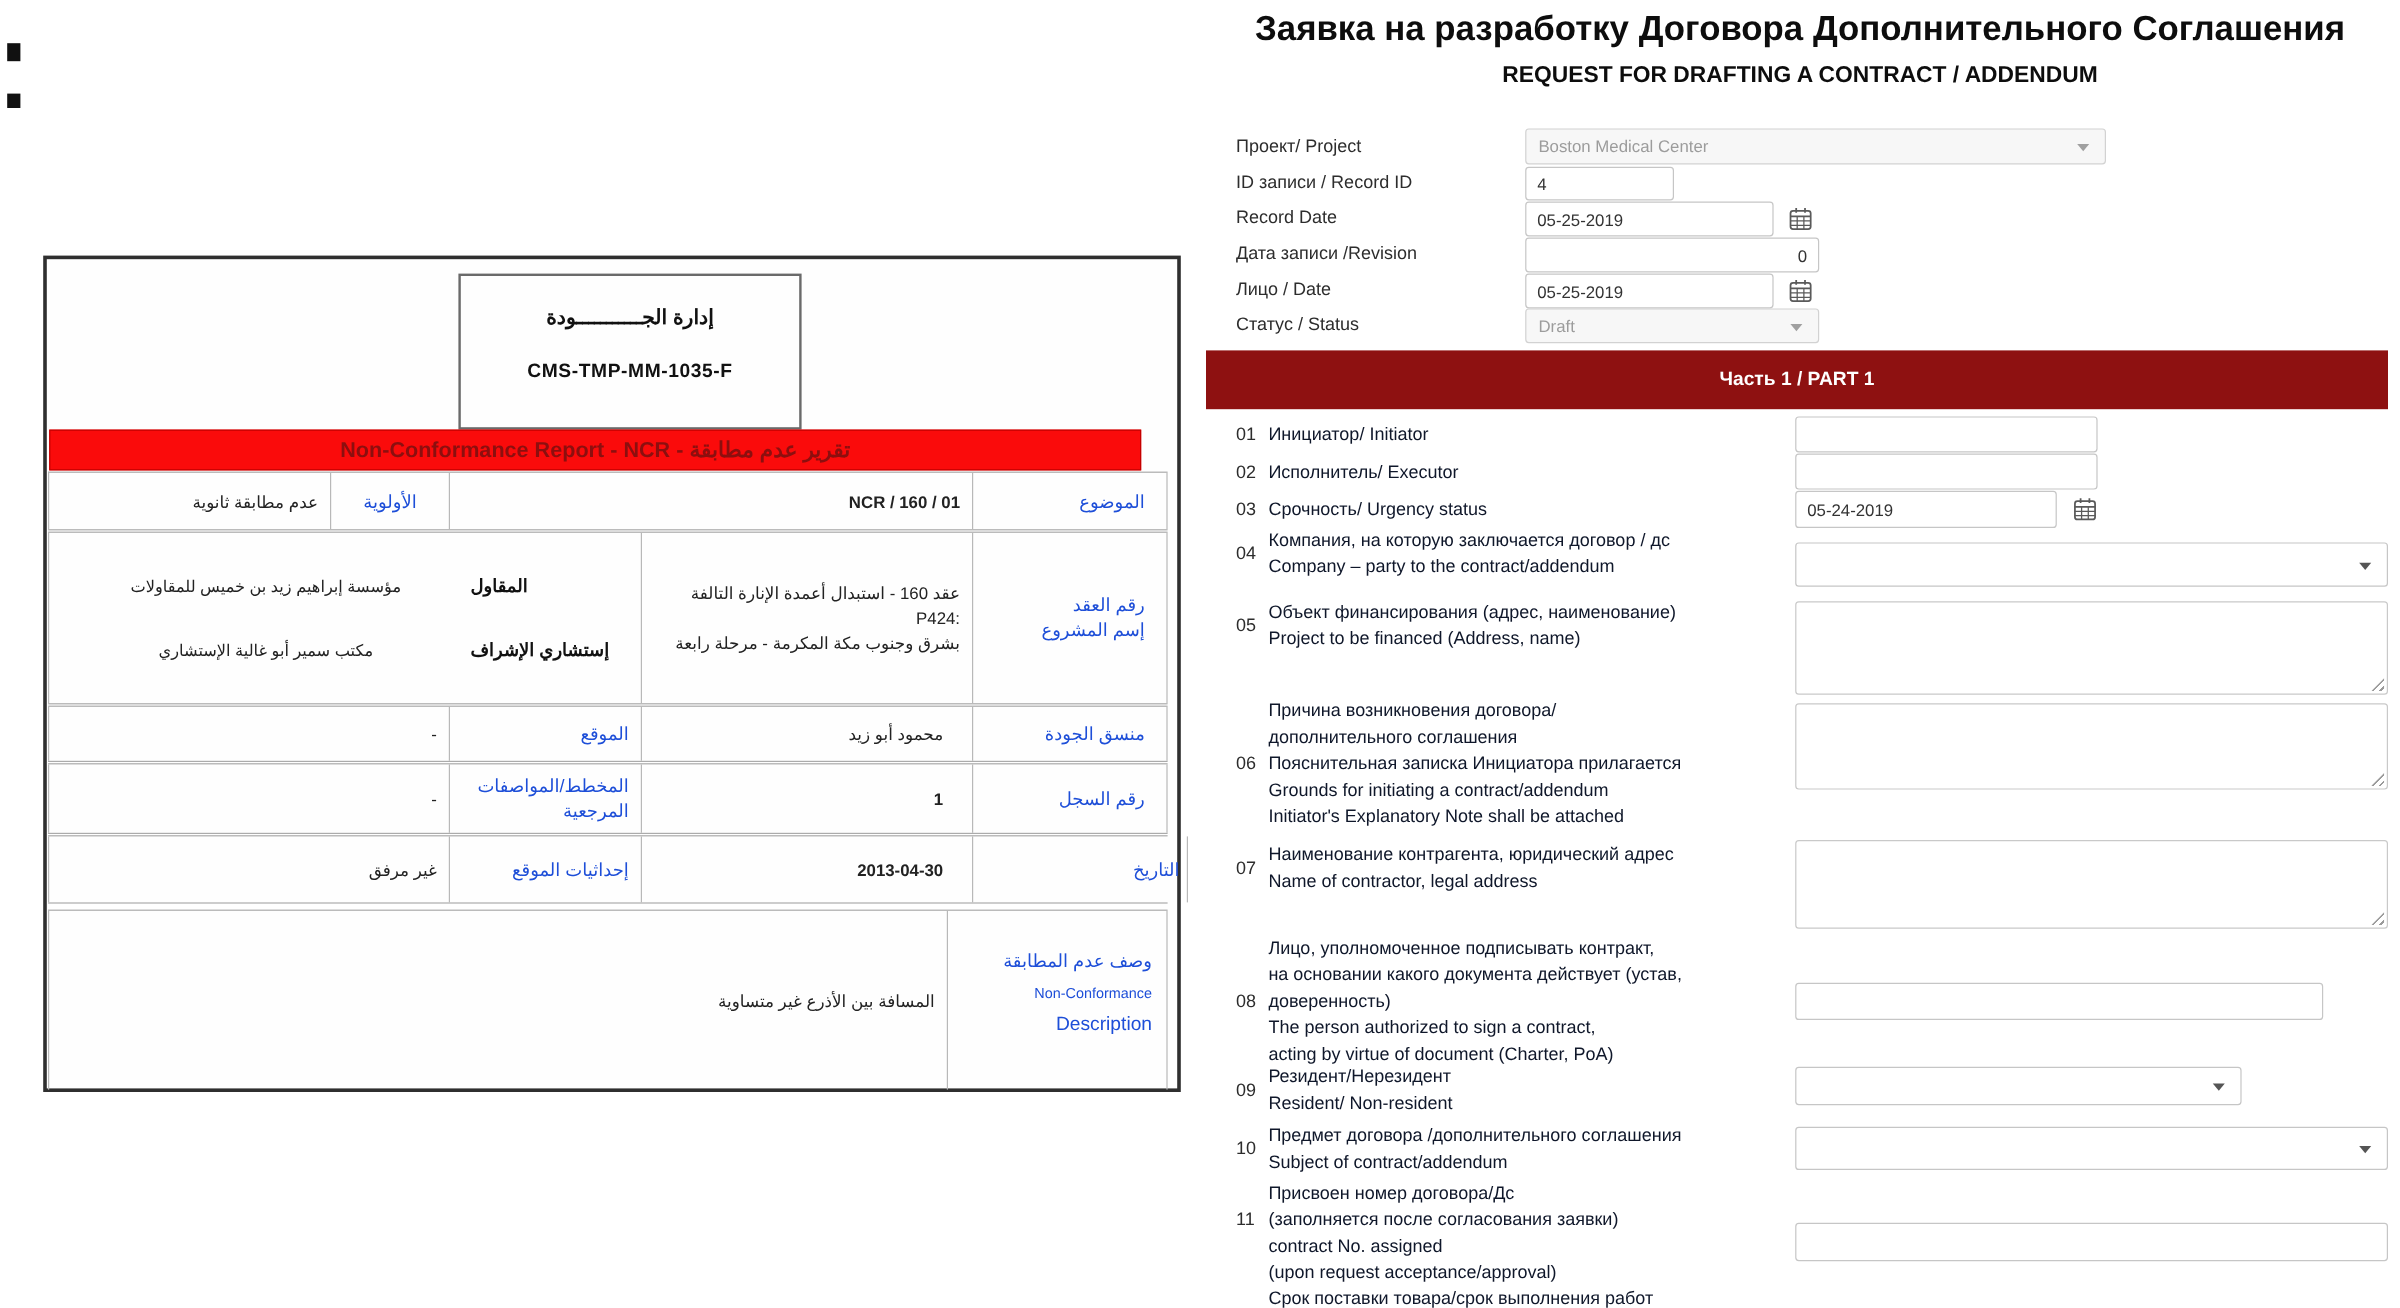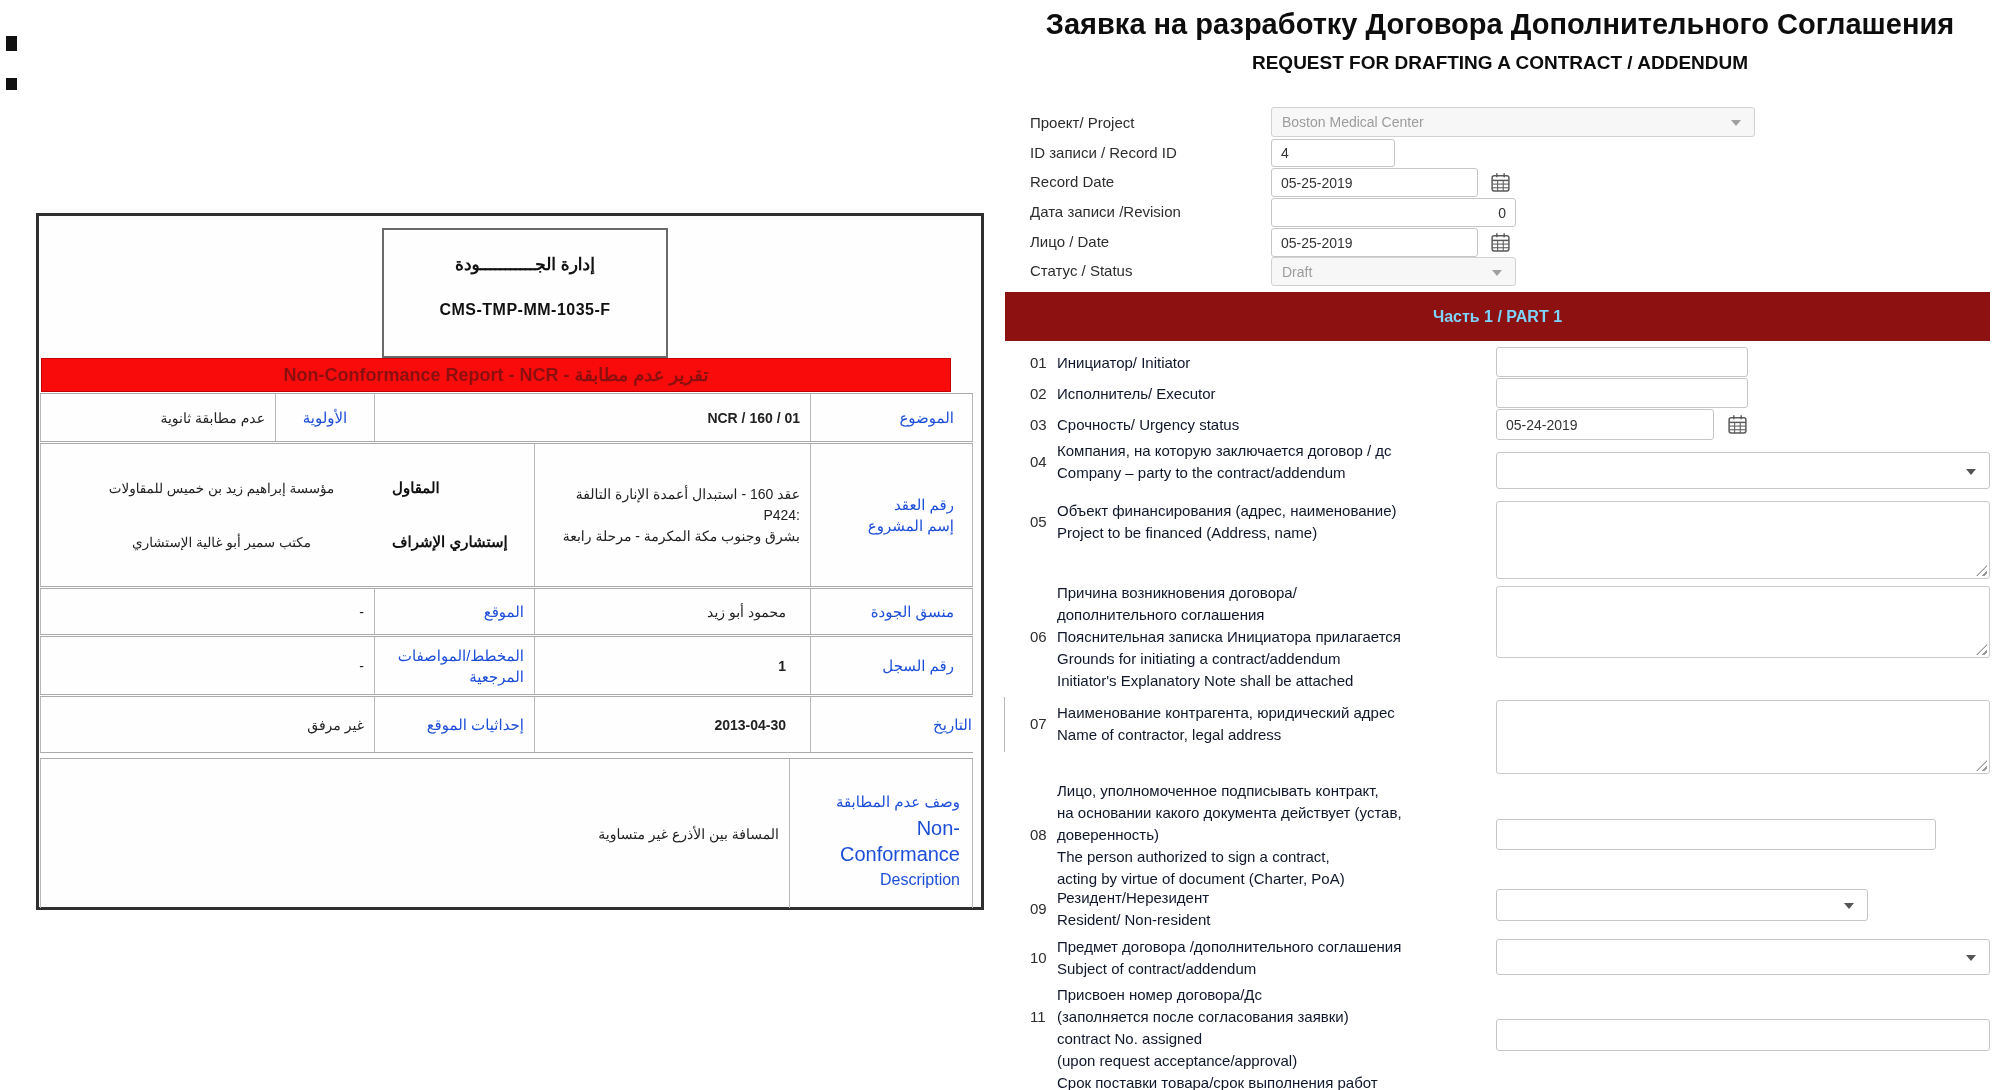--- a/index.html
+++ b/index.html
@@ -48,21 +48,21 @@
   .sel.disabled{background:#f7f7f7;color:#9c9c9c;border-color:#d2d2d2;}
   .caret{position:absolute;right:13px;top:50%;margin-top:-2px;width:0;height:0;
       border-left:5px solid transparent;border-right:5px solid transparent;border-top:6px solid #555;}
   .sel.disabled .caret{border-top-color:#a0a0a0;}
   .ta{position:absolute;box-sizing:border-box;border:1px solid #c9c9c9;border-radius:3px;
       background:#fff;resize:none;outline:none;}
   .grip{position:absolute;width:11px;height:11px;pointer-events:none;
       background:repeating-linear-gradient(135deg,transparent 0 3px,#9a9a9a 3px 4.5px);
       clip-path:polygon(100% 0,100% 100%,0 100%);}
   .part1{position:absolute;left:0;top:292px;width:985px;height:49px;background:#8e1111;
-      color:#7dd3fc;font-weight:bold;font-size:16px;display:flex;align-items:center;justify-content:center;}
+      color:#ffffff;font-weight:bold;font-size:16px;display:flex;align-items:center;justify-content:center;}
   .calicon{position:absolute;width:21px;height:21px;cursor:pointer;}
 </style>
 </head>
 <body>
 
 <div class="page">
 
   <div class="artifact" style="left:6px;top:36px;width:11px;height:15px"></div>
   <div class="artifact" style="left:6px;top:78px;width:11px;height:12px"></div>
 
@@ -151,33 +151,33 @@
     <div class="trow" style="top:480px;height:55px">
       <div class="cell" style="left:0;width:334px">
         <div class="ct val" dir="rtl">غير مرفق</div>
       </div>
       <div class="cell" style="left:334px;width:160px">
         <div class="ct lbl" dir="rtl">إحداثيات الموقع</div>
       </div>
       <div class="cell" style="left:494px;width:276px;padding-right:24px">
         <div class="ct val" style="font-weight:600">2013-04-30</div>
       </div>
-      <div class="cell last" style="left:770px;width:195px;padding-right:32px">
+      <div class="cell last" style="left:770px;width:180px;padding-right:6px">
         <div class="ct lbl" dir="rtl">التاريخ</div>
       </div>
     </div>
 
     <div class="trow" style="top:542px;height:149px;border-bottom:none">
       <div class="cell" style="left:0;width:749px;border-left:1px solid #b8b8b8">
         <div class="ct val" dir="rtl" style="padding-left:4px">المسافة بين الأذرع غير متساوية</div>
       </div>
       <div class="cell last" style="left:749px;width:184px;padding-right:12px;align-items:flex-start">
         <div class="ct" style="margin-top:30px;line-height:26px">
           <div class="lbl" dir="rtl">وصف عدم المطابقة</div>
-          <div class="lbl" style="font-size:20px">Non-Conformance</div>
+          <div class="lbl" style="font-size:12px">Non-Conformance</div>
           <div class="lbl" style="font-size:16px">Description</div>
         </div>
       </div>
     </div>
   </div>
 
   <div class="form">
 
     <div class="ftitle">Заявка на разработку Договора Дополнительного Соглашения</div>
     <div class="fsub">REQUEST FOR DRAFTING A CONTRACT / ADDENDUM</div>

